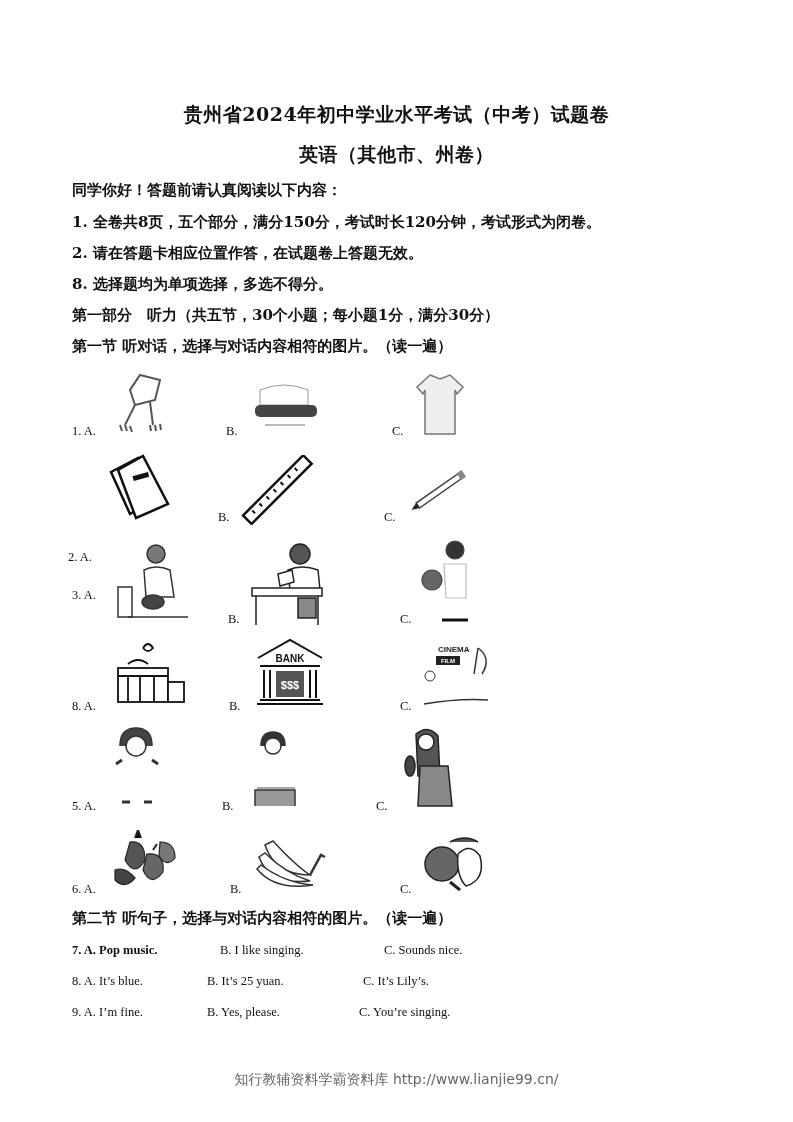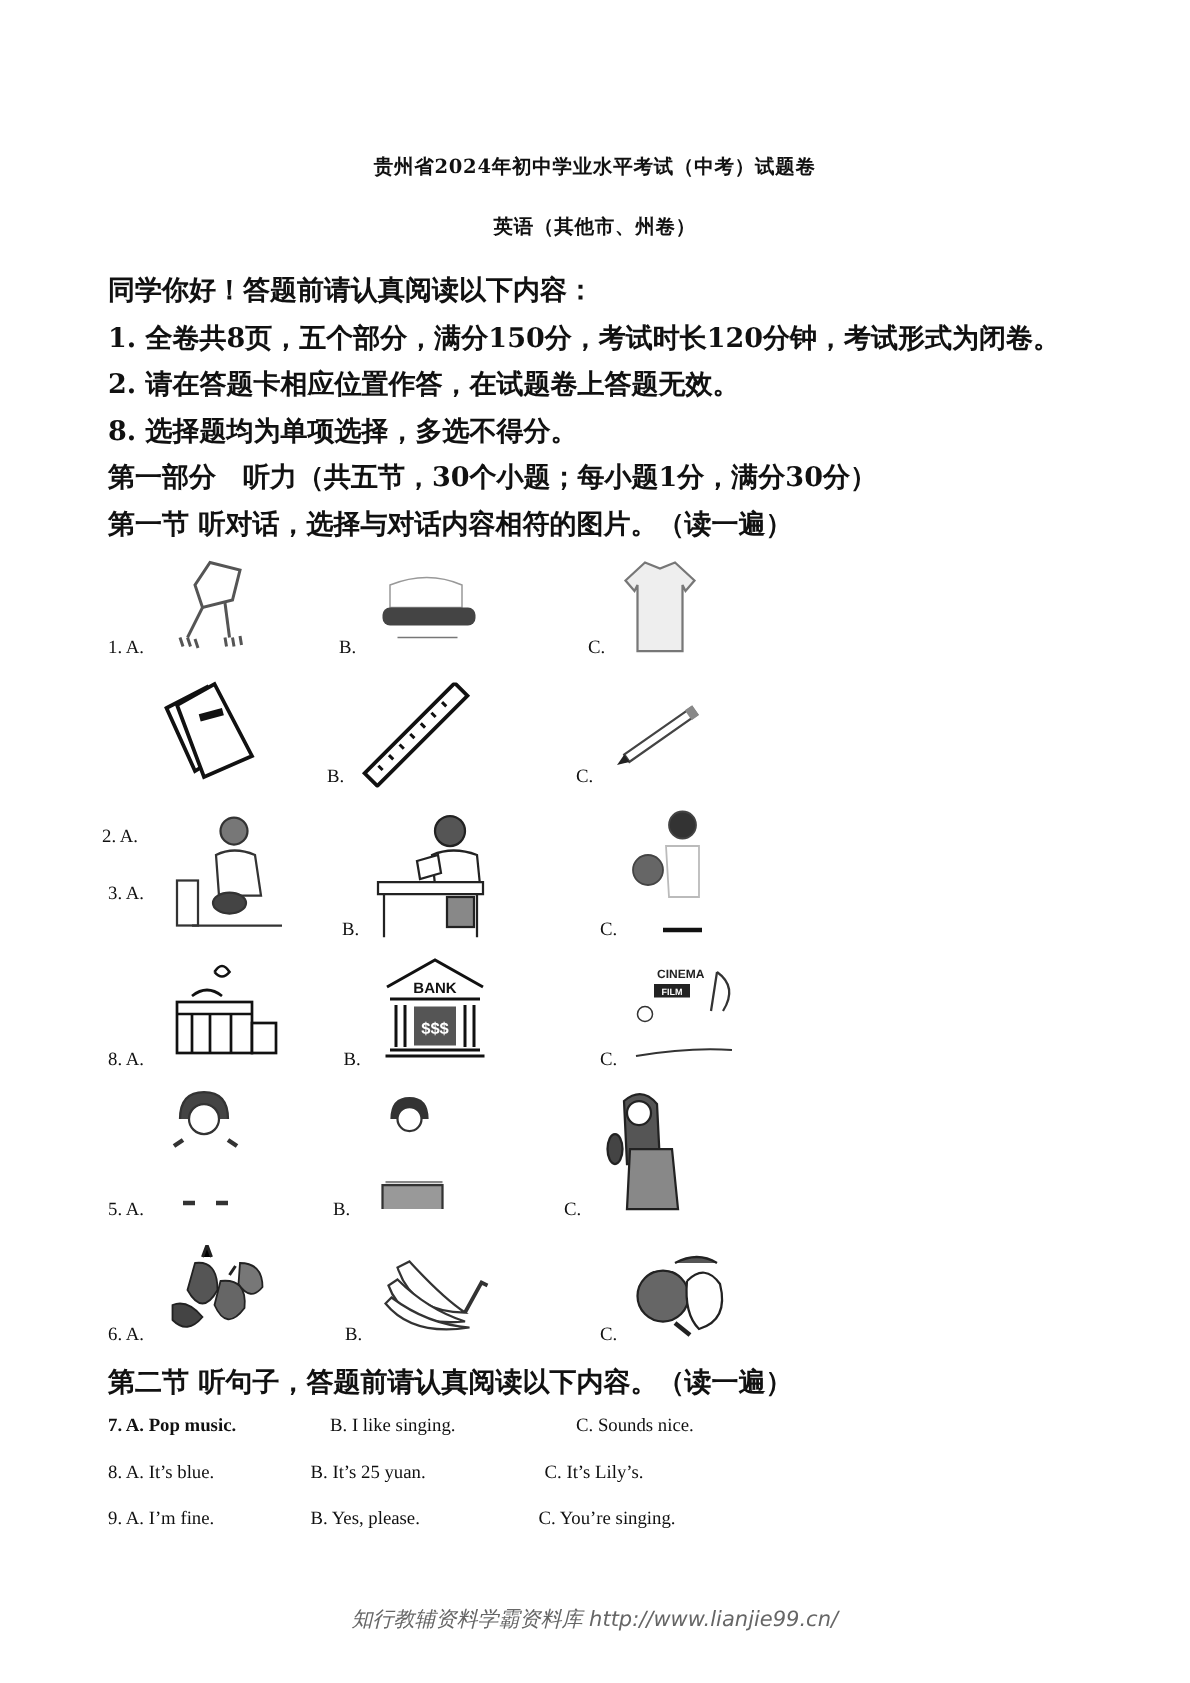--- a/index.html
+++ b/index.html
@@ -1,20 +1,20 @@
 <!DOCTYPE html>
 <html><head>
 <meta charset="utf-8">
 <style>
   html, body { margin:0; padding:0; background:#fff; }
   body { width:793px; height:1122px; position:relative; overflow:hidden;
          font-family:"DejaVu Serif","Liberation Serif",serif; color:#111; }
   .abs { position:absolute; white-space:nowrap; }
-  .title { left:0; width:793px; text-align:center; font-weight:bold; font-size:13px; letter-spacing:0.5px; }
-  .b { font-weight:bold; font-size:18px; }
+  .title { left:0; width:793px; text-align:center; font-weight:bold; font-size:19px; letter-spacing:0.5px; }
+  .b { font-weight:bold; font-size:15px; }
   .lbl { font-family:"Liberation Serif",serif; font-size:12.5px; }
   .opt { font-family:"Liberation Serif",serif; font-size:12.5px; }
   .pic { position:absolute; }
   .pic svg { display:block; }
   .footer { left:0; width:793px; text-align:center; font-family:"DejaVu Sans","Liberation Sans",sans-serif; font-size:14px; color:#666; }
 </style>
 </head>
 <body>
 
 <div class="abs title" style="top:102px;">贵州省2024年初中学业水平考试（中考）试题卷</div>
@@ -227,27 +227,27 @@
   <svg width="75" height="60" viewBox="0 0 75 60">
       <g stroke="#222" stroke-width="1.5">
     <circle cx="22" cy="32" r="17" fill="#666"></circle>
         <path d="M38 22 Q50 10 60 24 Q66 48 46 54 Q36 44 38 22" fill="#fff"></path>
     <path d="M30 10 Q45 2 58 10" fill="#555"></path>
         <path d="M30 50 L40 58" stroke-width="3"></path>
       </g>
     </svg>
 </div>
 
-<div class="abs b" style="left:72px;top:909px;">第二节 听句子，答题前请认真阅读以下内容。（读一遍）</div>
+<div class="abs b" style="left:72px;top:909px;">第二节 听句子，选择与对话内容相符的图片。（读一遍）</div>
 
 <div class="abs opt" style="left:72px;top:943px;font-weight:bold;">7. A. Pop music.</div>
 <div class="abs opt" style="left:220px;top:943px;">B. I like singing.</div>
 <div class="abs opt" style="left:384px;top:943px;">C. Sounds nice.</div>
 
 <div class="abs opt" style="left:72px;top:974px;">8. A. It’s blue.</div>
 <div class="abs opt" style="left:207px;top:974px;">B. It’s 25 yuan.</div>
 <div class="abs opt" style="left:363px;top:974px;">C. It’s Lily’s.</div>
 
 <div class="abs opt" style="left:72px;top:1005px;">9. A. I’m fine.</div>
 <div class="abs opt" style="left:207px;top:1005px;">B. Yes, please.</div>
 <div class="abs opt" style="left:359px;top:1005px;">C. You’re singing.</div>
 
-<div class="abs footer" style="top:1071px;font-style:italic;">知行教辅资料学霸资料库 http://www.lianjie99.cn/</div>
+<div class="abs footer" style="top:1071px;">知行教辅资料学霸资料库 http://www.lianjie99.cn/</div>
 
 </body></html>

